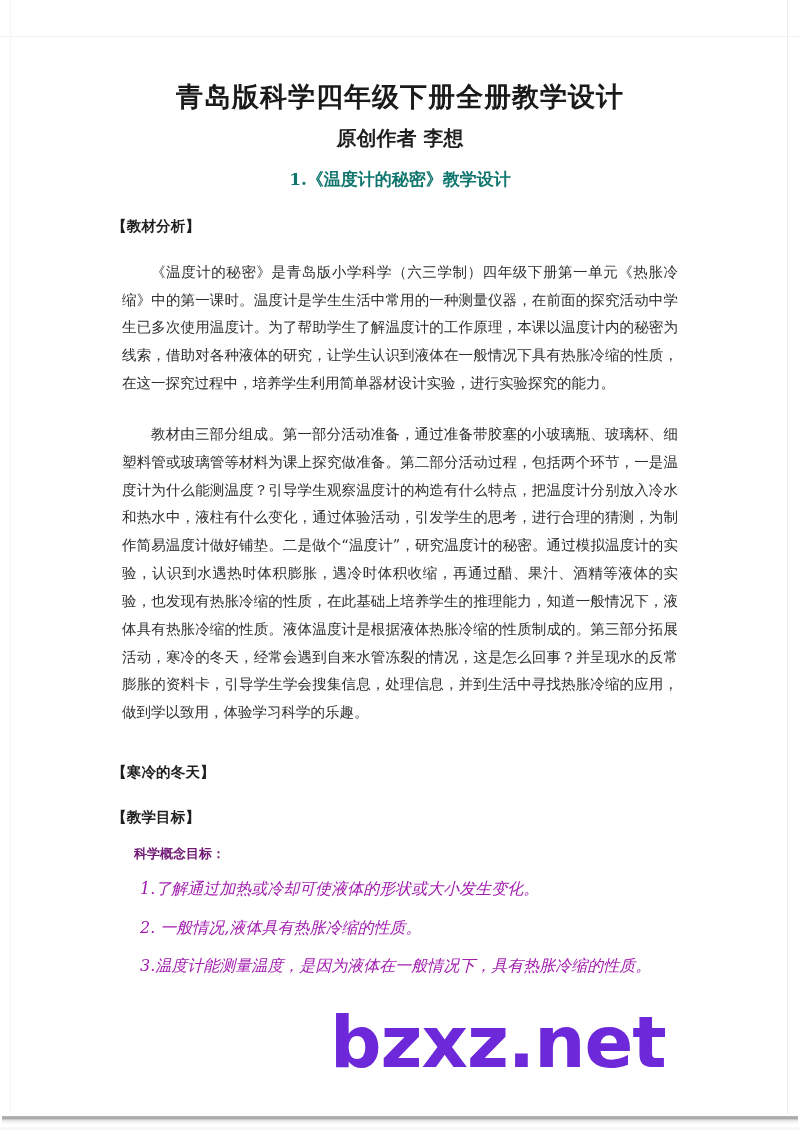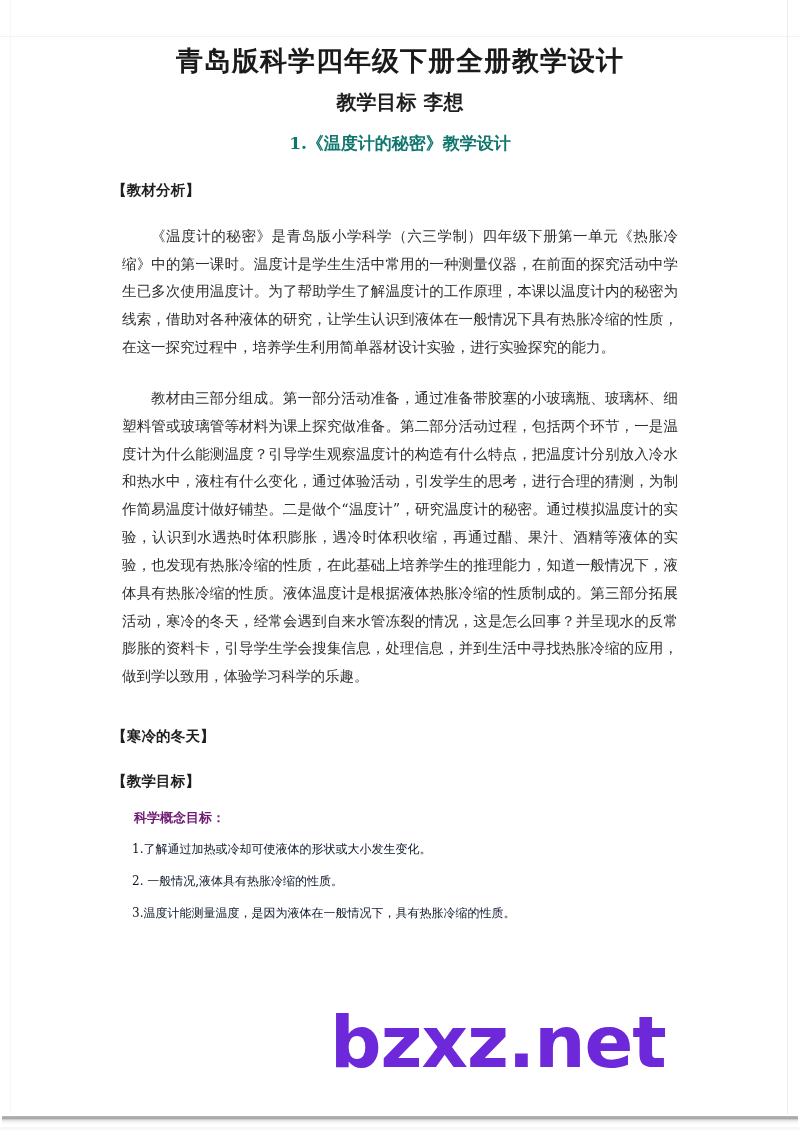--- a/index.html
+++ b/index.html
@@ -71,21 +71,21 @@
 
   .content {
     position: absolute;
     left: 108px;
     top: 0;
     width: 584px;
   }
 
   h1.doc-title {
     margin: 0;
-    padding-top: 44px;
+    padding-top: 80px;
     text-align: center;
     font-size: 27px;
     font-weight: bold;
     letter-spacing: 1px;
     line-height: 1.25;
     font-family: "DejaVu Sans", "Liberation Sans", sans-serif;
     color: #1a1a1a;
   }
   .doc-author {
     margin: 0;
@@ -131,40 +131,41 @@
     padding-left: 2em;
     font-size: 13px;
     font-weight: bold;
     font-family: "DejaVu Sans", "Liberation Sans", sans-serif;
     color: #701a75;
   }
   .goal-item {
     margin: 0;
     padding-top: 13px;
     padding-left: 2em;
-    font-size: 12px;
+    font-size: 16px;
     line-height: 1.6;
-    color: #0f172a;
+    color: #a21caf;
+    font-style: italic;
   }
 </style>
 </head>
 <body>
 
 <div id="page">
 
   <div class="edge-top"></div>
   <div class="edge-left"></div>
   <div class="edge-right"></div>
 
   <div class="watermark">bzxz.net</div>
 
   <div class="content">
 
     <h1 class="doc-title">青岛版科学四年级下册全册教学设计</h1>
-    <p class="doc-author">教学目标 李想</p>
+    <p class="doc-author">原创作者 李想</p>
     <p class="doc-subtitle">1.《温度计的秘密》教学设计</p>
 
     <h2 class="section-head">【教材分析】</h2>
     <p class="para">《温度计的秘密》是青岛版小学科学（六三学制）四年级下册第一单元《热胀冷缩》中的第一课时。温度计是学生生活中常用的一种测量仪器，在前面的探究活动中学生已多次使用温度计。为了帮助学生了解温度计的工作原理，本课以温度计内的秘密为线索，借助对各种液体的研究，让学生认识到液体在一般情况下具有热胀冷缩的性质，在这一探究过程中，培养学生利用简单器材设计实验，进行实验探究的能力。</p>
     <p class="para">教材由三部分组成。第一部分活动准备，通过准备带胶塞的小玻璃瓶、玻璃杯、细塑料管或玻璃管等材料为课上探究做准备。第二部分活动过程，包括两个环节，一是温度计为什么能测温度？引导学生观察温度计的构造有什么特点，把温度计分别放入冷水和热水中，液柱有什么变化，通过体验活动，引发学生的思考，进行合理的猜测，为制作简易温度计做好铺垫。二是做个“温度计”，研究温度计的秘密。通过模拟温度计的实验，认识到水遇热时体积膨胀，遇冷时体积收缩，再通过醋、果汁、酒精等液体的实验，也发现有热胀冷缩的性质，在此基础上培养学生的推理能力，知道一般情况下，液体具有热胀冷缩的性质。液体温度计是根据液体热胀冷缩的性质制成的。第三部分拓展活动，寒冷的冬天，经常会遇到自来水管冻裂的情况，这是怎么回事？并呈现水的反常膨胀的资料卡，引导学生学会搜集信息，处理信息，并到生活中寻找热胀冷缩的应用，做到学以致用，体验学习科学的乐趣。</p>
 
     <h2 class="section-head">【寒冷的冬天】</h2>
 
     <h2 class="section-head">【教学目标】</h2>
     <h3 class="sub-head">科学概念目标：</h3>

